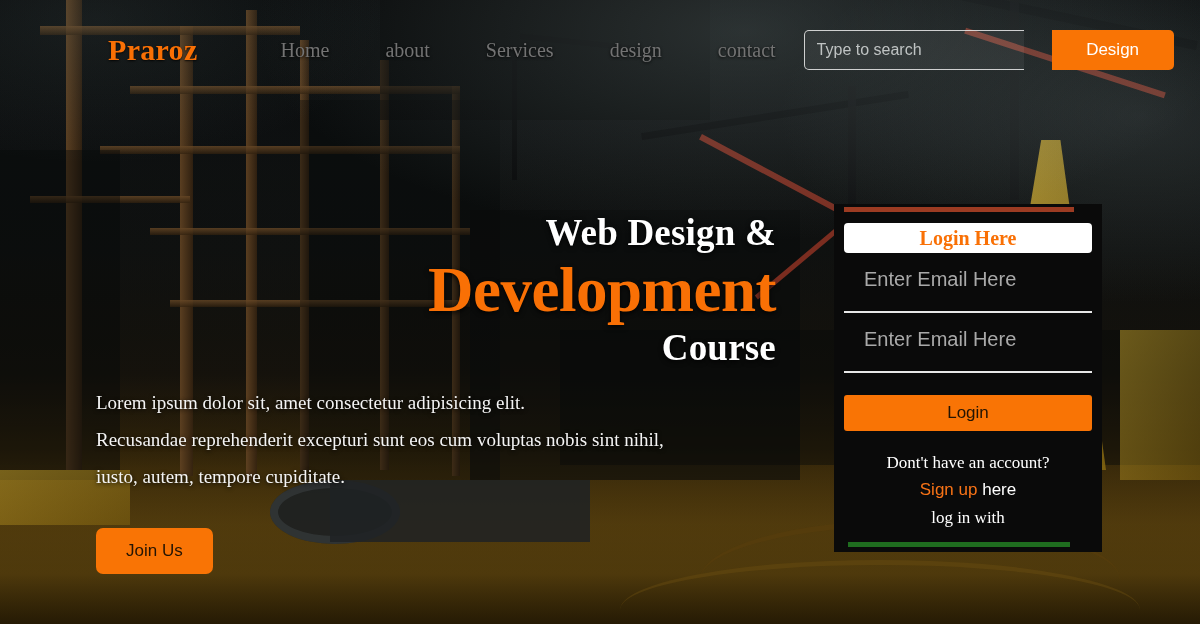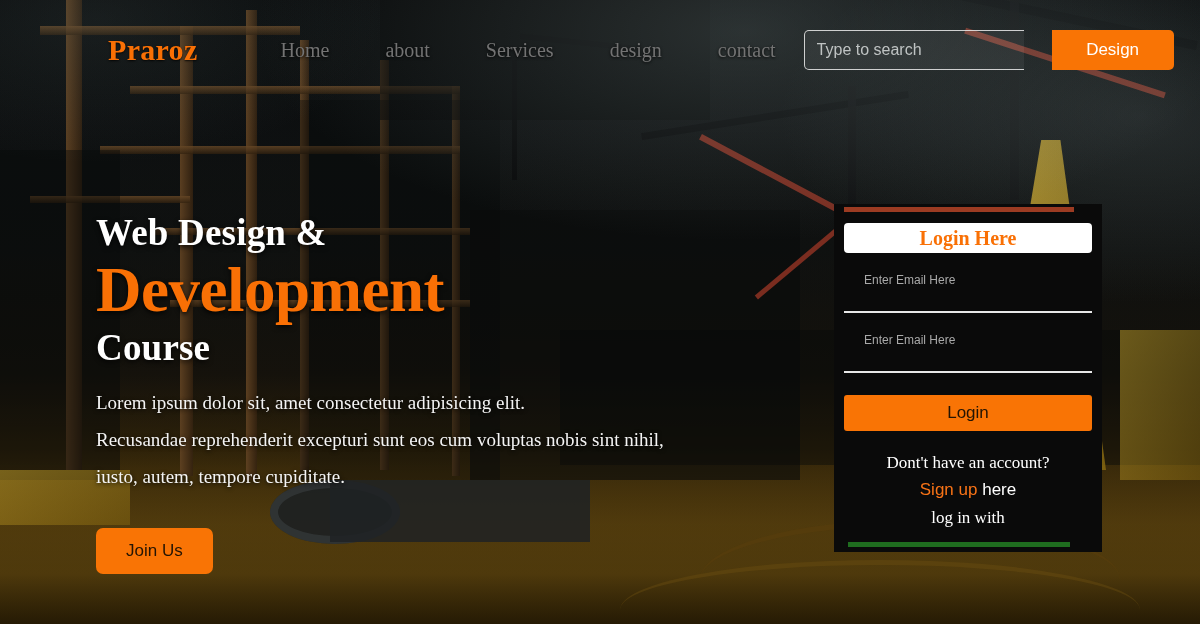--- a/index.html
+++ b/index.html
@@ -151,20 +151,21 @@
     z-index: 15;
   }
   .hero h1 {
     font-family: "Liberation Serif", "DejaVu Serif", serif;
     color: #ffffff;
     font-size: 37px;
     font-weight: bold;
     line-height: 1.12;
     text-shadow: 0 2px 5px rgba(0,0,0,.85);
     letter-spacing: .2px;
+    text-align: right;
   }
   .hero .big {
     display: block;
     color: #f97005;
     font-size: 63px;
     line-height: 1.12;
     letter-spacing: -.5px;
     margin: 2px 0 0 0;
   }
   .hero .third {
@@ -231,21 +232,21 @@
     font-size: 20px;
   }
 
   .field {
     width: 100%;
     background: transparent;
     border: none;
     border-bottom: 2px solid #e7e7e7;
     color: #ffffff;
     font-family: "Liberation Sans", "DejaVu Sans", sans-serif;
-    font-size: 12px;
+    font-size: 20px;
     height: 45px;
     margin-top: 15px;
     padding: 0 2px 20px 20px;
     outline: none;
   }
   .field::placeholder { color: #a9a9a9; opacity: 1; }
 
   .login-btn {
     width: 100%;
     margin-top: 22px;

